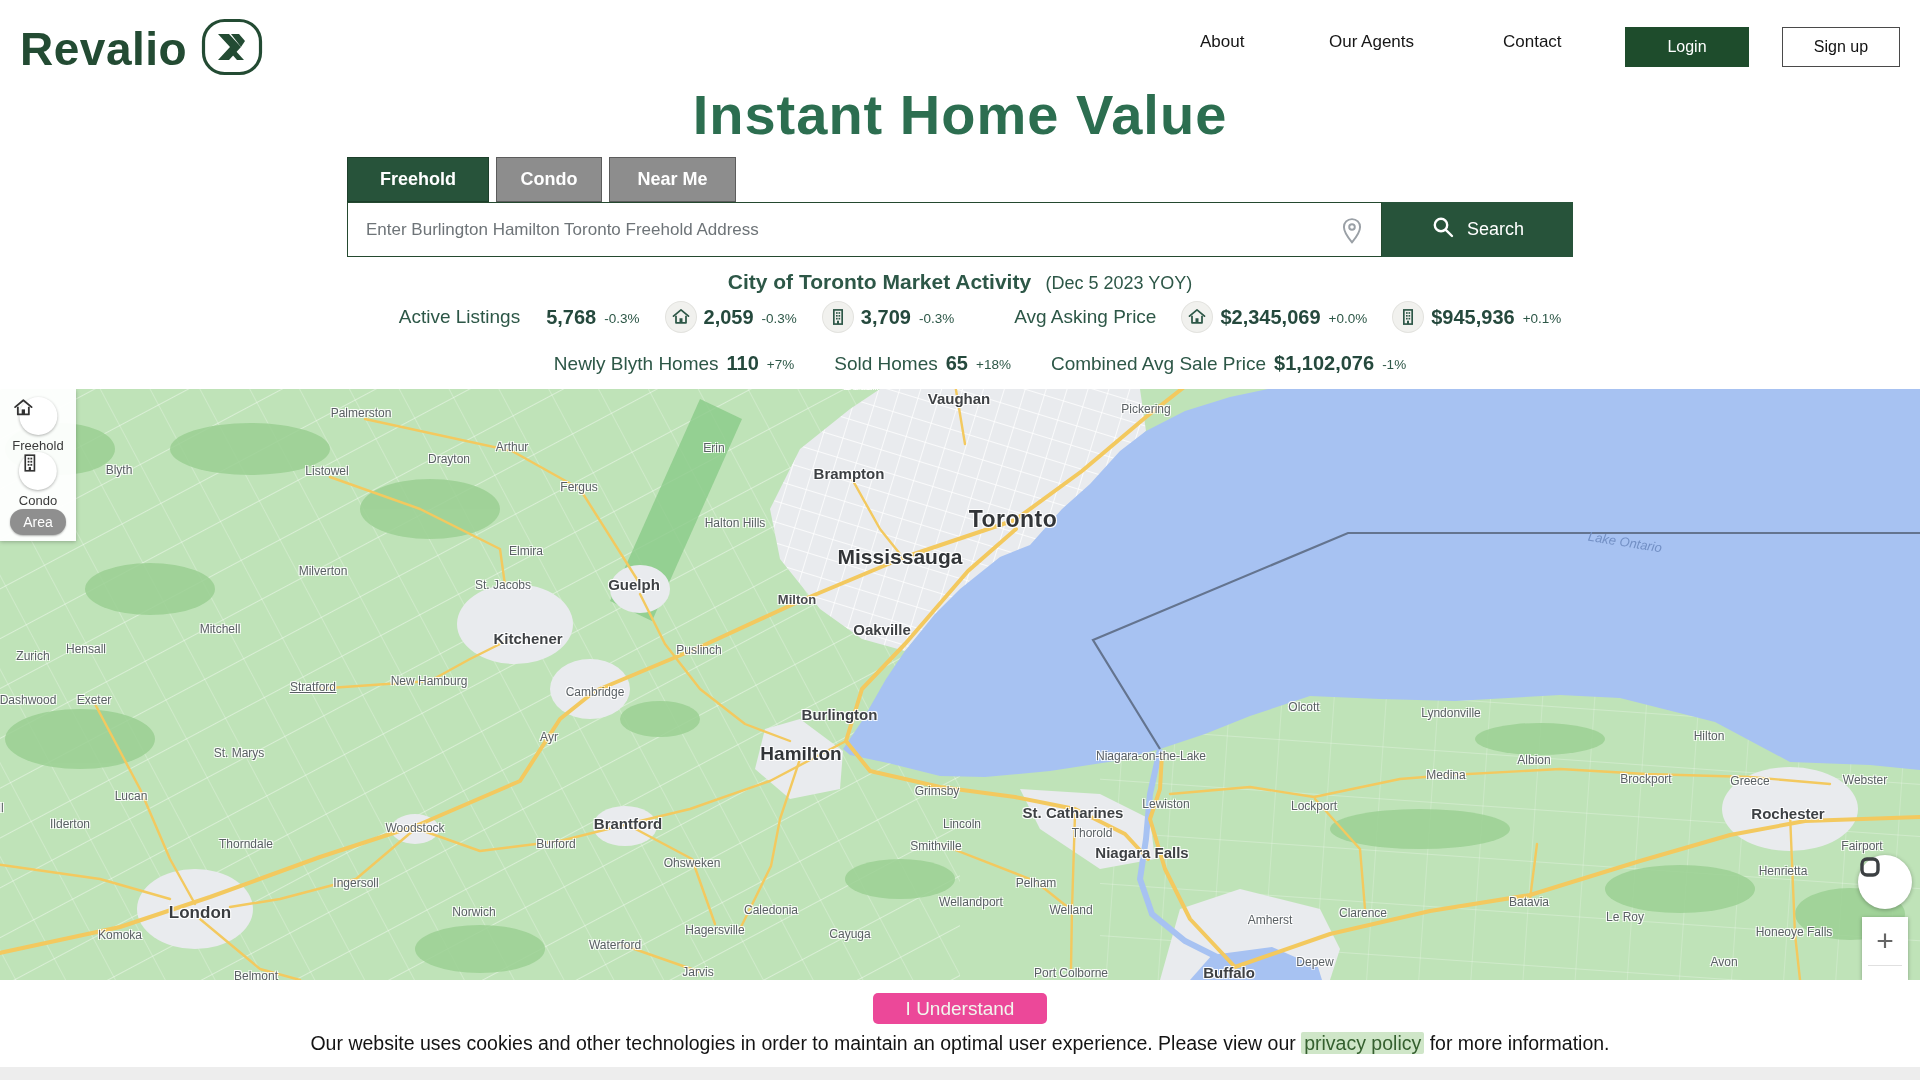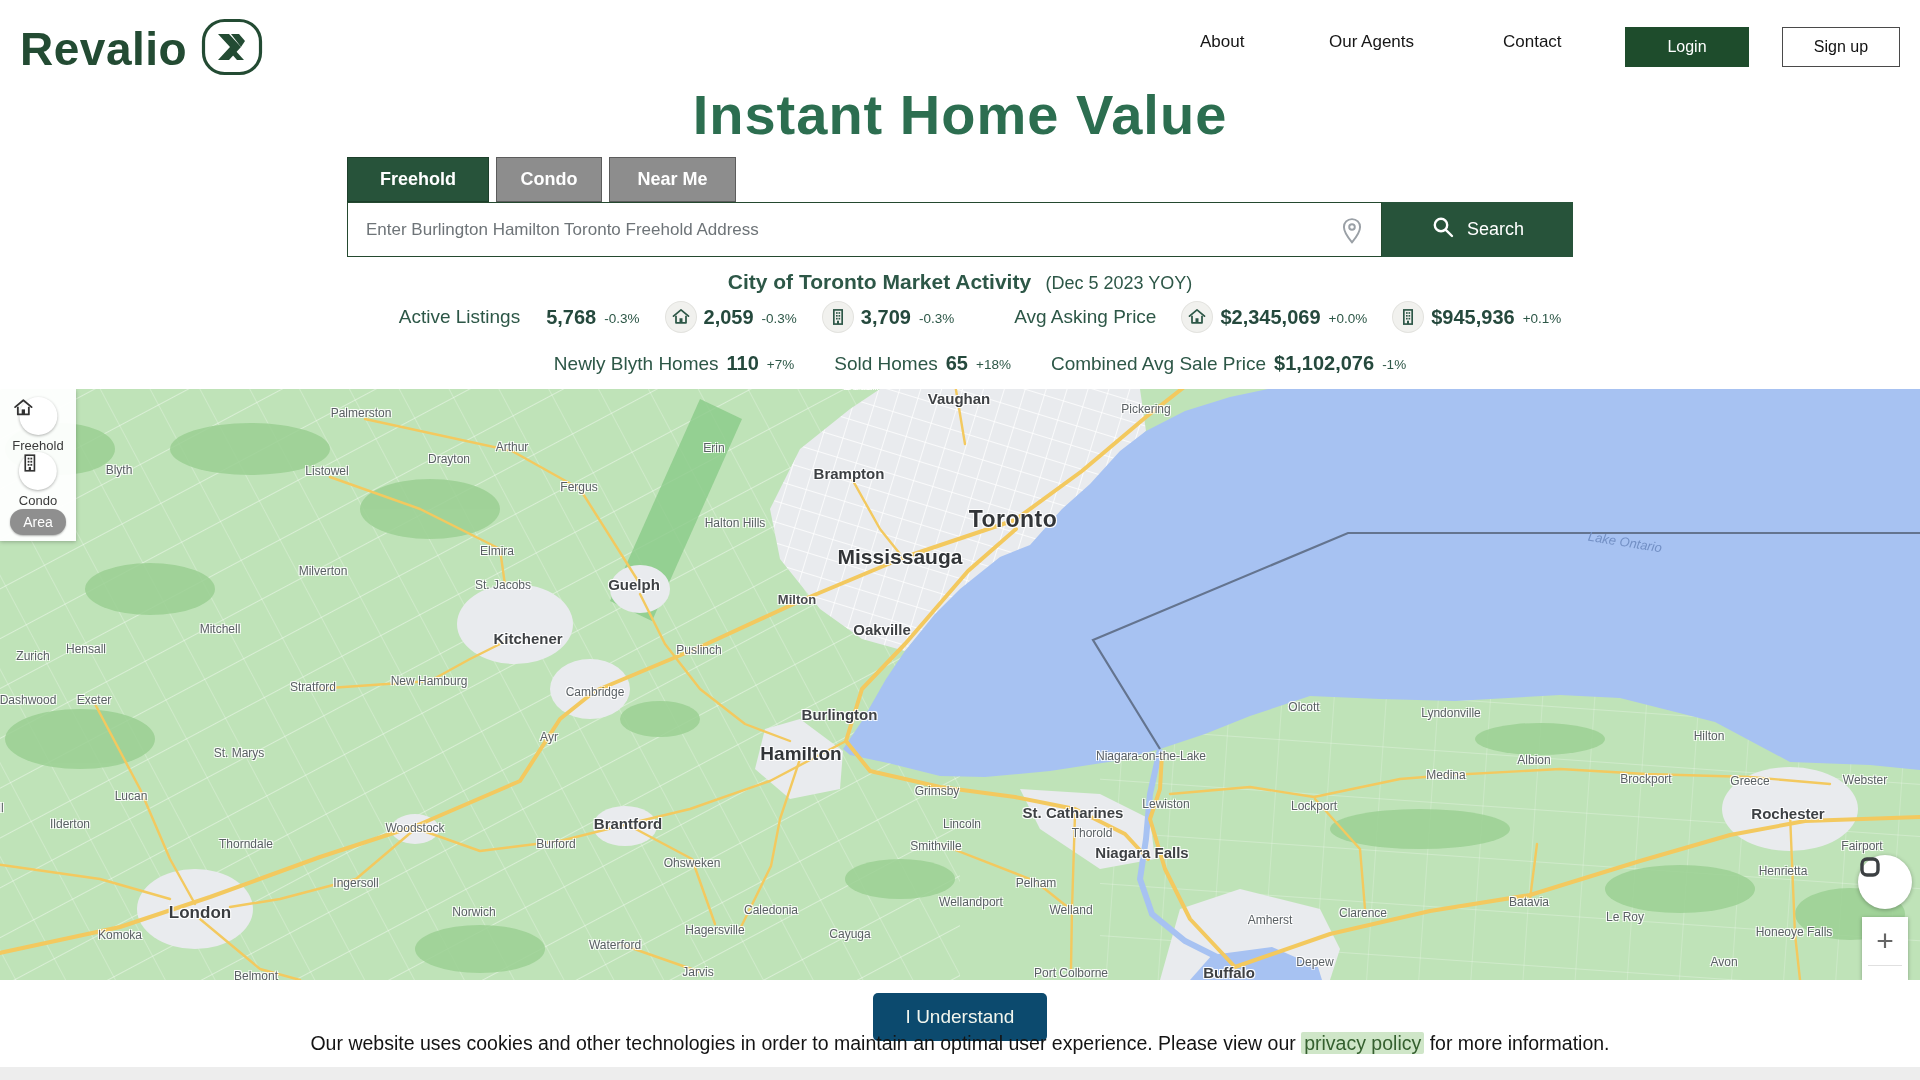--- a/index.html
+++ b/index.html
@@ -71,21 +71,21 @@
 
   
   .draw-btn{position:absolute;left:1858px;top:466px;width:54px;height:54px;border-radius:50%;background:#fff;
     box-shadow:0 1px 4px rgba(0,0,0,.3);display:flex;align-items:center;justify-content:center;cursor:pointer;}
   .zoom-ctl{position:absolute;left:1862px;top:528px;width:46px;height:63px;background:#fff;box-shadow:0 1px 4px rgba(0,0,0,.3);cursor:pointer;}
   .zoom-plus{height:48px;display:flex;align-items:center;justify-content:center;font-size:30px;color:#666;font-weight:400;}
   .zoom-div{height:1px;background:#e0e0e0;margin:0 6px;}
 
   
   .cookie{position:absolute;left:0;top:980px;width:1920px;height:100px;background:#fff;}
-  .btn-understand{position:absolute;left:50%;transform:translateX(-50%);top:13px;width:174px;height:48px;background:#0c4a6e;
+  .btn-understand{position:absolute;left:50%;transform:translateX(-50%);top:13px;width:174px;height:31px;background:#ec4899;
     border-radius:5px;color:#f2f6ee;font-size:19px;display:flex;align-items:center;justify-content:center;cursor:pointer;}
   .cookie-text{position:absolute;left:0;right:0;top:52px;text-align:center;font-size:19.5px;color:#141414;}
   .privacy-link{color:#35602f;background:#cfe6c8;padding:0 3px;border-radius:2px;cursor:pointer;}
   .cookie-strip{position:absolute;left:0;bottom:0;width:100%;height:13px;background:#ededed;}
 </style>
 </head>
 <body>
 
 <div id="stage">
 
@@ -341,30 +341,30 @@
         <div class="ml " style="left: 861px; top: -4px;">Bolton</div>
         <div class="ml " style="left: 1146px; top: 20px;">Pickering</div>
         <div class="ml " style="left: 361px; top: 24px;">Palmerston</div>
         <div class="ml " style="left: 512px; top: 58px;">Arthur</div>
         <div class="ml " style="left: 449px; top: 70px;">Drayton</div>
         <div class="ml " style="left: 714px; top: 59px;">Erin</div>
         <div class="ml " style="left: 119px; top: 81px;">Blyth</div>
         <div class="ml " style="left: 327px; top: 82px;">Listowel</div>
         <div class="ml " style="left: 579px; top: 98px;">Fergus</div>
         <div class="ml " style="left: 735px; top: 134px;">Halton Hills</div>
-        <div class="ml " style="left: 497px; top: 162px;">Elmira</div>
+        <div class="ml " style="left: 526px; top: 162px;">Elmira</div>
         <div class="ml " style="left: 323px; top: 182px;">Milverton</div>
         <div class="ml " style="left: 503px; top: 196px;">St. Jacobs</div>
         <div class="ml " style="left: 220px; top: 240px;">Mitchell</div>
         <div class="ml " style="left: 86px; top: 260px;">Hensall</div>
         <div class="ml " style="left: 33px; top: 267px;">Zurich</div>
         <div class="ml " style="left: 699px; top: 261px;">Puslinch</div>
         <div class="ml " style="left: 429px; top: 292px;">New Hamburg</div>
         <div class="ml " style="left: 595px; top: 303px;">Cambridge</div>
-        <div class="ml " style="left: 313px; top: 298px;">Stratford</div>
+        <div class="ml " style="left: 313px; top: 298px; text-decoration: underline;">Stratford</div>
         <div class="ml " style="left: 28px; top: 311px;">Dashwood</div>
         <div class="ml " style="left: 94px; top: 311px;">Exeter</div>
         <div class="ml " style="left: 549px; top: 348px;">Ayr</div>
         <div class="ml " style="left: 239px; top: 364px;">St. Marys</div>
         <div class="ml " style="left: 937px; top: 402px;">Grimsby</div>
         <div class="ml " style="left: 1304px; top: 318px;">Olcott</div>
         <div class="ml " style="left: 1451px; top: 324px;">Lyndonville</div>
         <div class="ml " style="left: 1534px; top: 371px;">Albion</div>
         <div class="ml " style="left: 1709px; top: 347px;">Hilton</div>
         <div class="ml " style="left: 131px; top: 407px;">Lucan</div>

